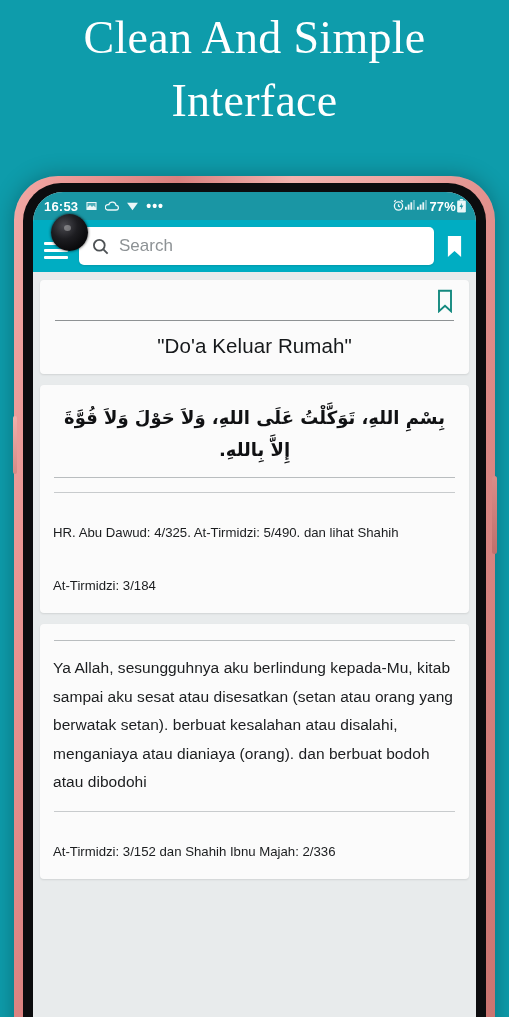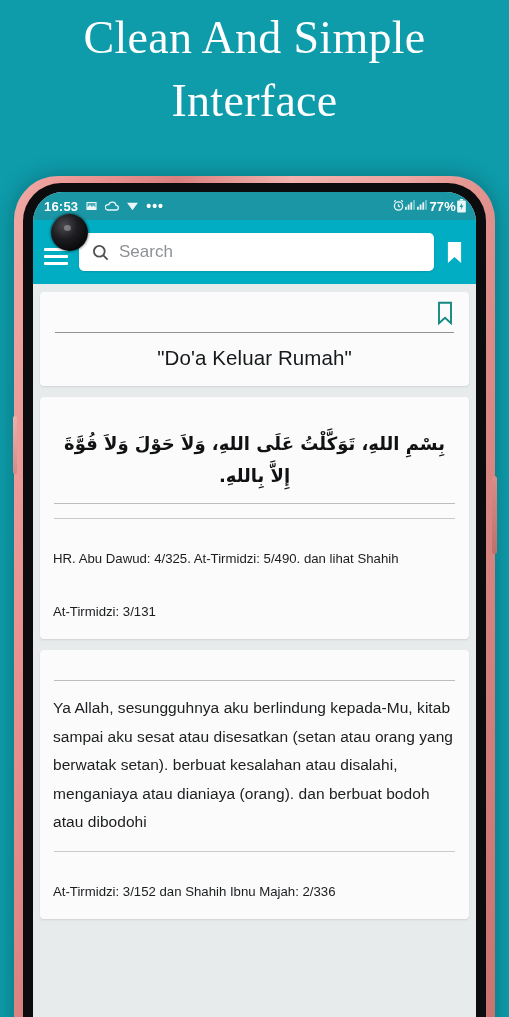--- a/index.html
+++ b/index.html
@@ -76,21 +76,21 @@
   }
   .status-left { display:flex; align-items:center; gap:7px; }
   .status-right { margin-left:auto; display:flex; align-items:flex-start; }
   .sb-icon { display:inline-flex; align-items:center; }
   .sb-dots { font-size:14px; letter-spacing:1px; line-height:1; }
   .sb-pct { font-size:13px; font-weight:700; }
 
   
   .app-bar {
     position:relative;
-    height:64px;
+    height:52px;
     background:#00adc2;
     display:flex;
     align-items:center;
     padding:0 11px;
     gap:9px;
   }
   .menu-button {
     width:26px; height:26px;
     display:flex; flex-direction:column; justify-content:center; gap:4px;
     flex:0 0 auto;
@@ -143,21 +143,21 @@
     background:#e8ebec;
     padding:8px 7px 0 7px;
     height:calc(860px - 9px - 22px - 56px);
     overflow:hidden;
   }
   .card {
     background:#fbfbfb;
     border-radius:4px;
     box-shadow:0 1px 2px rgba(0,0,0,0.10);
     margin-bottom:11px;
-    padding:28px 13px 14px 13px;
+    padding:14px 13px 14px 13px;
   }
 
   
   .title-card { padding:8px 13px 16px 13px; }
   .title-card-top { display:flex; justify-content:flex-end; }
   .bookmark-teal { width:22px; height:26px; display:flex; align-items:center; justify-content:center; }
   .title-rule { height:1px; background:#8e9294; margin:6px 2px 13px 2px; }
   .doa-title {
     text-align:center;
     font-size:20.5px;
@@ -300,21 +300,21 @@
           </div>
           <div class="title-rule"></div>
           <div class="doa-title">"Do'a Keluar Rumah"</div>
         </div>
 
         <div class="card">
           <div class="arabic-text">بِسْمِ اللهِ، تَوَكَّلْتُ عَلَى اللهِ، وَلاَ حَوْلَ وَلاَ قُوَّةَ إِلاَّ بِاللهِ.</div>
           <div class="divider"></div>
           <div class="divider-thin"></div>
           <div class="reference">HR. Abu Dawud: 4/325. At-Tirmidzi: 5/490. dan lihat Shahih</div>
-          <div class="reference">At-Tirmidzi: 3/131</div>
+          <div class="reference">At-Tirmidzi: 3/184</div>
         </div>
 
         <div class="card">
           <div class="divider"></div>
           <div class="translation">Ya Allah, sesungguhnya aku berlindung kepada-Mu, kitab sampai aku sesat atau disesatkan (setan atau orang yang berwatak setan). berbuat kesalahan atau disalahi, menganiaya atau dianiaya (orang). dan berbuat bodoh atau dibodohi</div>
           <div class="divider-thin"></div>
           <div class="reference">At-Tirmidzi: 3/152 dan Shahih Ibnu Majah: 2/336</div>
         </div>
 
       </div>

